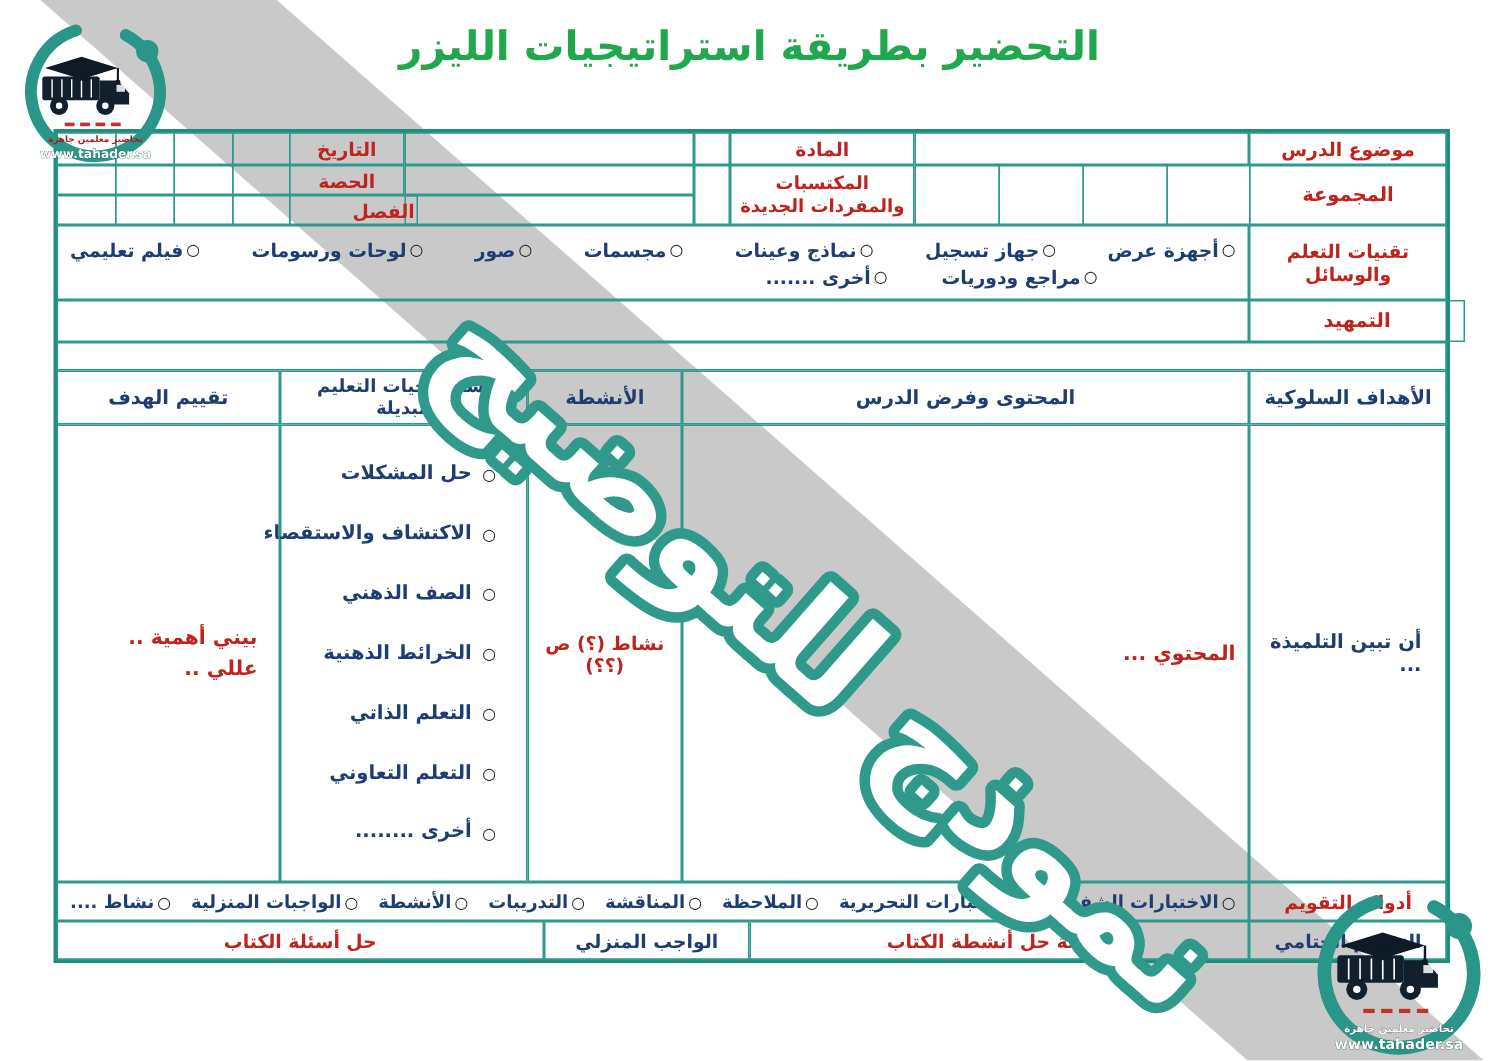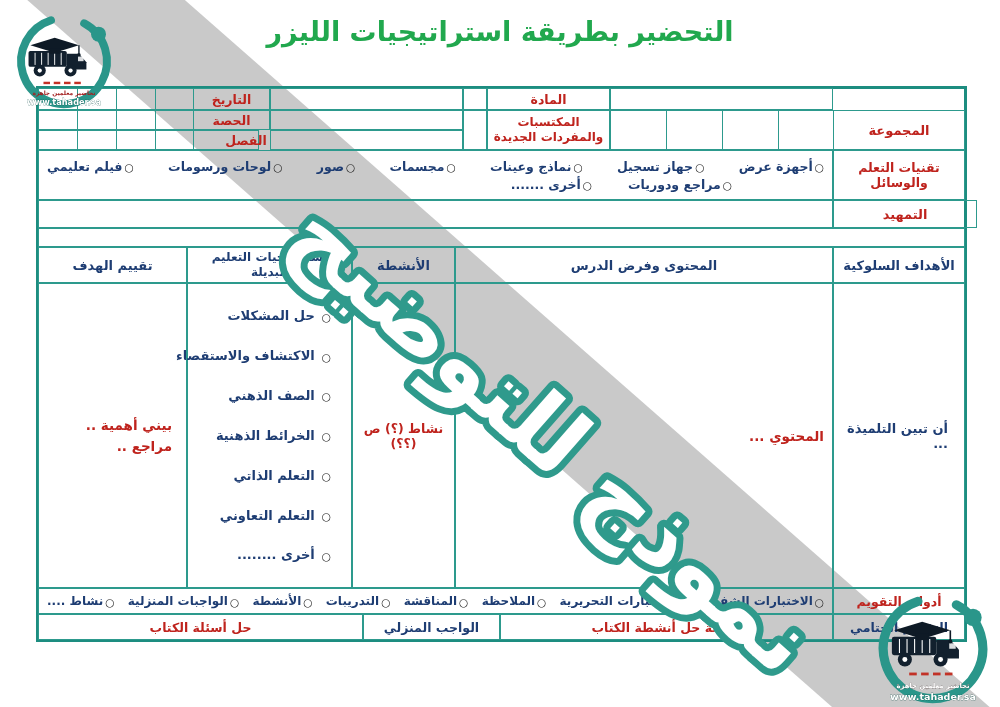--- a/index.html
+++ b/index.html
@@ -41,20 +41,21 @@
 <body>
 
 <div class="page">
 
   <div class="band"></div>
 
   <div class="title">التحضير بطريقة استراتيجيات الليزر</div>
 
   <div class="frame"></div>
 
+  <div class="cell red f125" style="left:833px;top:88px;width:132px;height:22px;">موضوع الدرس</div>
   <div class="cell" style="left:610px;top:88px;width:223px;height:22px;"></div>
   <div class="cell red f125" style="left:487px;top:88px;width:123px;height:22px;">المادة</div>
   <div class="cell" style="left:463px;top:88px;width:24px;height:22px;"></div>
   <div class="cell" style="left:270px;top:88px;width:193px;height:22px;"></div>
   <div class="cell red f125" style="left:193px;top:88px;width:77px;height:22px;">التاريخ</div>
   <div class="cell" style="left:155px;top:88px;width:39px;height:22px;"></div>
   <div class="cell" style="left:116px;top:88px;width:40px;height:22px;"></div>
   <div class="cell" style="left:77px;top:88px;width:40px;height:22px;"></div>
   <div class="cell" style="left:38px;top:88px;width:40px;height:22px;"></div>
 
@@ -65,21 +66,21 @@
   <div class="cell" style="left:610px;top:110px;width:57px;height:40px;"></div>
   <div class="cell red f12" style="left:487px;top:110px;width:123px;height:40px;padding:0 4px;">المكتسبات والمفردات الجديدة</div>
   <div class="cell" style="left:463px;top:110px;width:24px;height:40px;"></div>
   <div class="cell" style="left:270px;top:110px;width:193px;height:20px;"></div>
   <div class="cell red f125" style="left:193px;top:110px;width:77px;height:20px;">الحصة</div>
   <div class="cell" style="left:155px;top:110px;width:39px;height:20px;"></div>
   <div class="cell" style="left:116px;top:110px;width:40px;height:20px;"></div>
   <div class="cell" style="left:77px;top:110px;width:40px;height:20px;"></div>
   <div class="cell" style="left:38px;top:110px;width:40px;height:20px;"></div>
   <div class="cell" style="left:270px;top:130px;width:193px;height:20px;"></div>
-  <div class="cell red f125" style="left:193px;top:130px;width:66px;height:20px;padding-left:40px;">الفصل</div>
+  <div class="cell red f125" style="left:193px;top:130px;width:86px;height:20px;padding-left:40px;">الفصل</div>
   <div class="cell" style="left:155px;top:130px;width:39px;height:20px;"></div>
   <div class="cell" style="left:116px;top:130px;width:40px;height:20px;"></div>
   <div class="cell" style="left:77px;top:130px;width:40px;height:20px;"></div>
   <div class="cell" style="left:38px;top:130px;width:40px;height:20px;"></div>
 
   <div class="cell red f125" style="left:833px;top:150px;width:132px;height:50px;padding:0 3px;">تقنيات التعلم والوسائل</div>
   <div class="cell tech-box" style="left:38px;top:150px;width:795px;height:50px;">
     <div class="tech-line1">
       <span class="opt">
           <span class="radio">○</span>
@@ -160,21 +161,21 @@
     <span class="strat-item">
         <span class="radio">○</span>
         <span>التعلم التعاوني</span>
       </span>
     <span class="strat-item">
         <span class="radio">○</span>
         <span>أخرى ........</span>
       </span>
   </div>
   <div class="cell red f135 right pad14 goal-box" style="left:38px;top:283px;width:149px;height:305px;">
-    <span style="text-align:right;margin-left:28px;"><span>بيني أهمية ..</span><br><span>مراجع ..</span></span>
+    <span style="text-align:right;margin-left:28px;"><span>بيني أهمية ..</span><br><span>عللي ..</span></span>
   </div>
 
   <div class="cell red f125" style="left:833px;top:588px;width:132px;height:26px;">أدوات التقويم</div>
   <div class="cell assess-box" style="left:38px;top:588px;width:795px;height:26px;">
     <span class="opt">
         <span class="radio">○</span>
         <span>الاختبارات الشفوية</span>
       </span>
     <span class="opt">
         <span class="radio">○</span>

